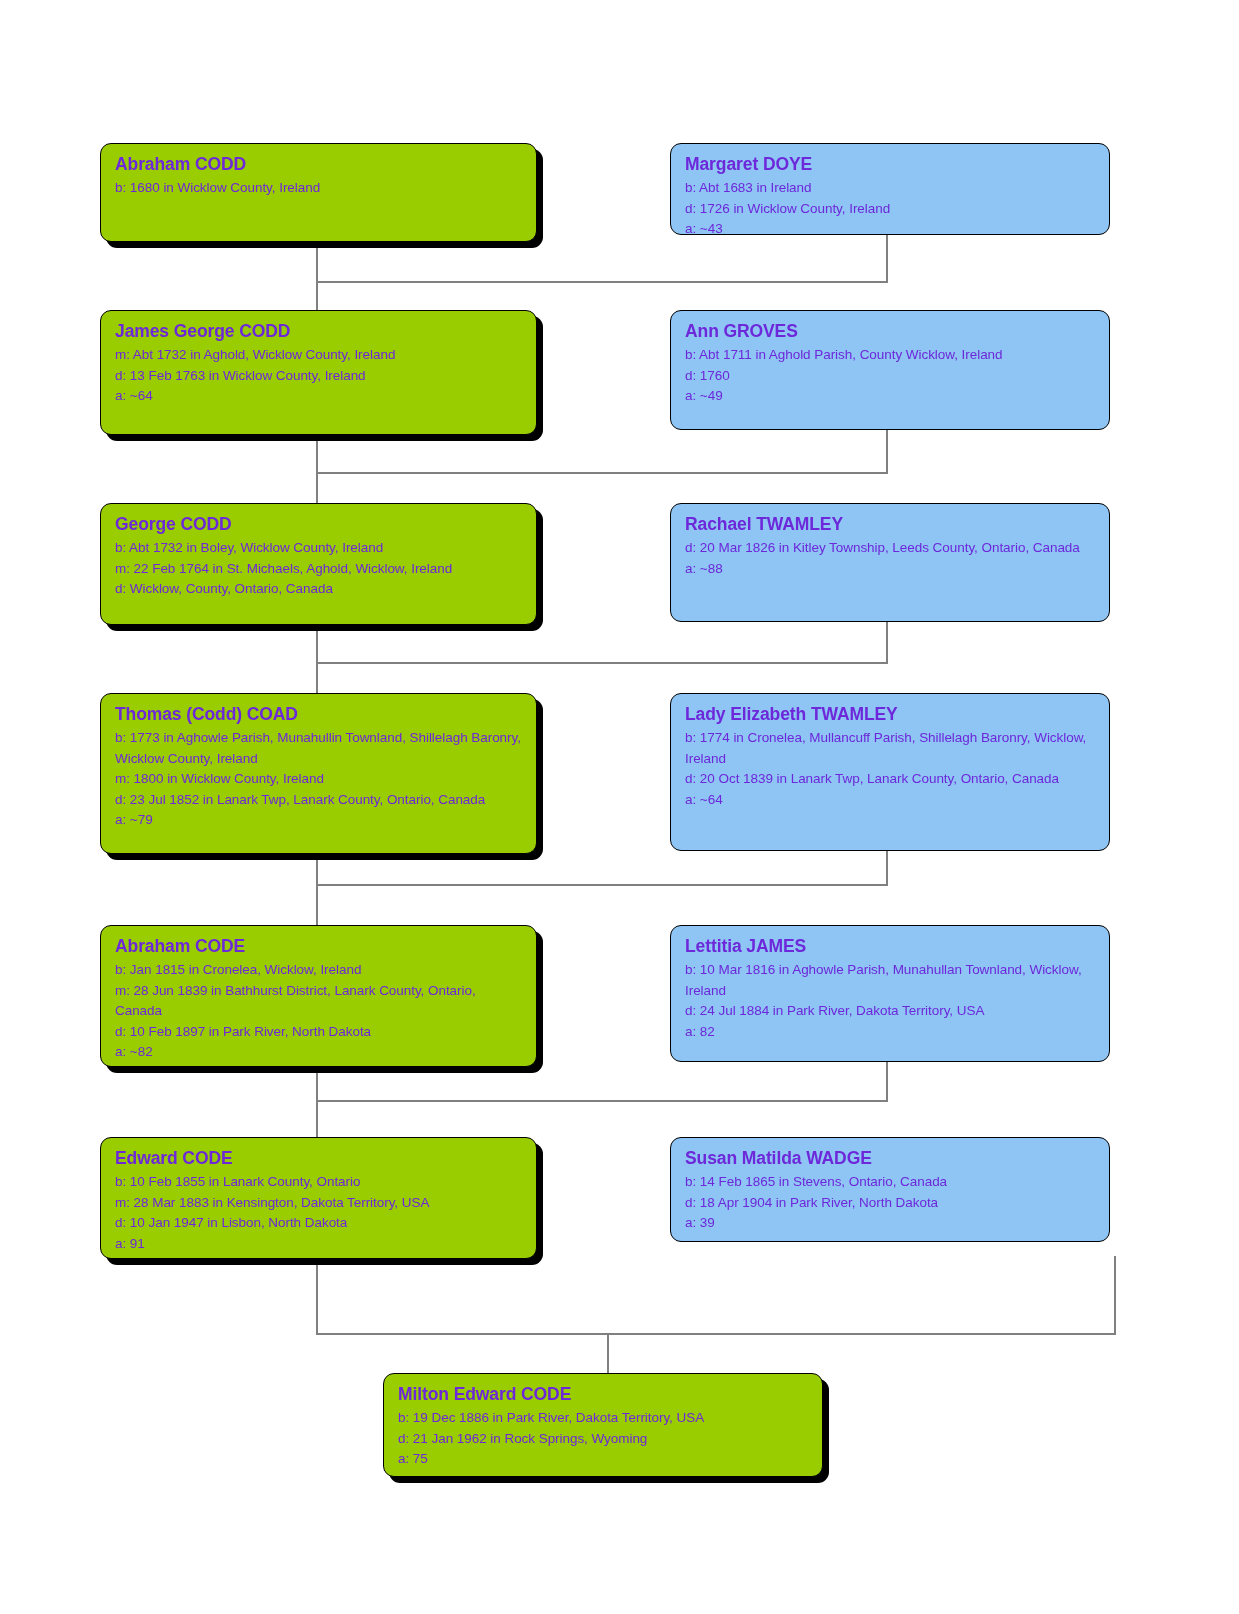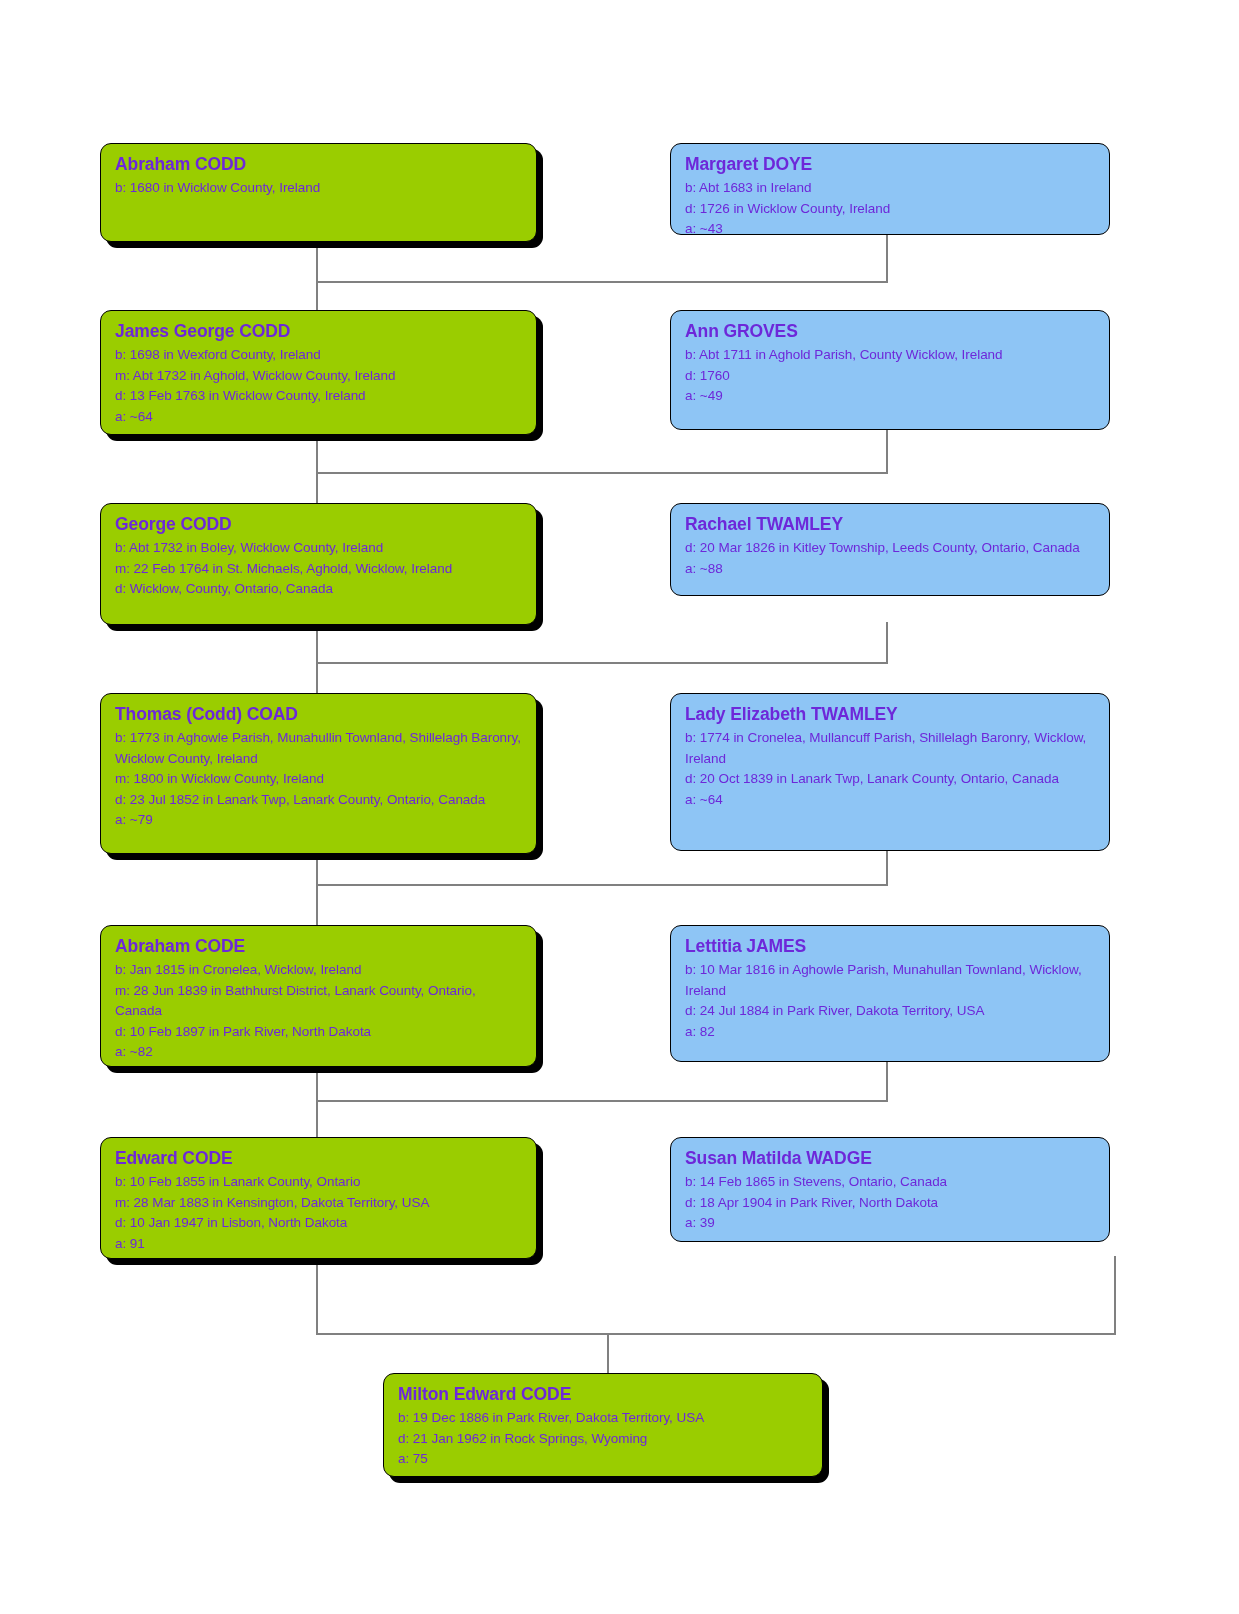--- a/index.html
+++ b/index.html
@@ -67,21 +67,21 @@
   .col-left  { left: 100px;  width: 437px; }
   .col-right { left: 670px;  width: 440px; }
 
   #p-abraham-codd       { top: 143px;  height: 99px; }
   #p-margaret-doye      { top: 143px;  height: 92px; }
 
   #p-james-george-codd  { top: 310px;  height: 125px; }
   #p-ann-groves         { top: 310px;  height: 120px; }
 
   #p-george-codd        { top: 503px;  height: 122px; }
-  #p-rachael-twamley    { top: 503px;  height: 93px; }
+  #p-rachael-twamley    { top: 503px;  height: 119px; }
 
   #p-thomas-coad        { top: 693px;  height: 161px; }
   #p-lady-eliz-twamley  { top: 693px;  height: 158px; }
 
   #p-abraham-code       { top: 925px;  height: 142px; }
   #p-lettitia-james     { top: 925px;  height: 137px; }
 
   #p-edward-code        { top: 1137px; height: 122px; }
   #p-susan-wadge        { top: 1137px; height: 105px; }
 
@@ -129,21 +129,20 @@
 
   <div class="person female col-right" id="p-margaret-doye">
     <p class="pname">Margaret DOYE</p>
     <p class="pfact">b: Abt 1683 in Ireland</p>
     <p class="pfact">d: 1726 in Wicklow County, Ireland</p>
     <p class="pfact">a: ~43</p>
   </div>
 
   <div class="person male col-left" id="p-james-george-codd">
     <p class="pname">James George CODD</p>
-    <p class="pfact">b: 1698 in Wexford County, Ireland</p>
     <p class="pfact">m: Abt 1732 in Aghold, Wicklow County, Ireland</p>
     <p class="pfact">d: 13 Feb 1763 in Wicklow County, Ireland</p>
     <p class="pfact">a: ~64</p>
   </div>
 
   <div class="person female col-right" id="p-ann-groves">
     <p class="pname">Ann GROVES</p>
     <p class="pfact">b: Abt 1711 in Aghold Parish, County Wicklow, Ireland</p>
     <p class="pfact">d: 1760</p>
     <p class="pfact">a: ~49</p>

